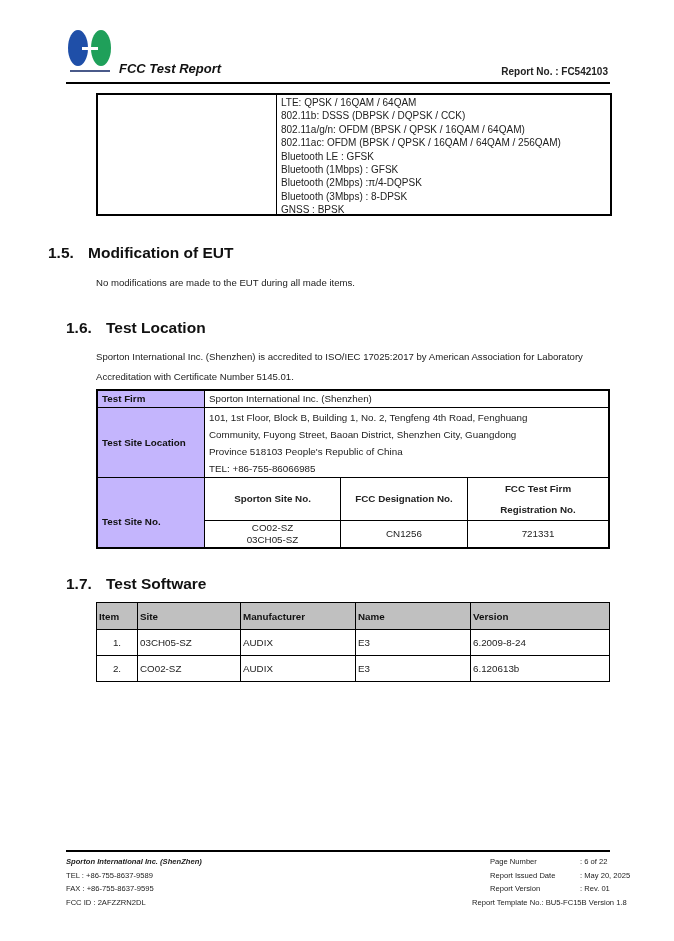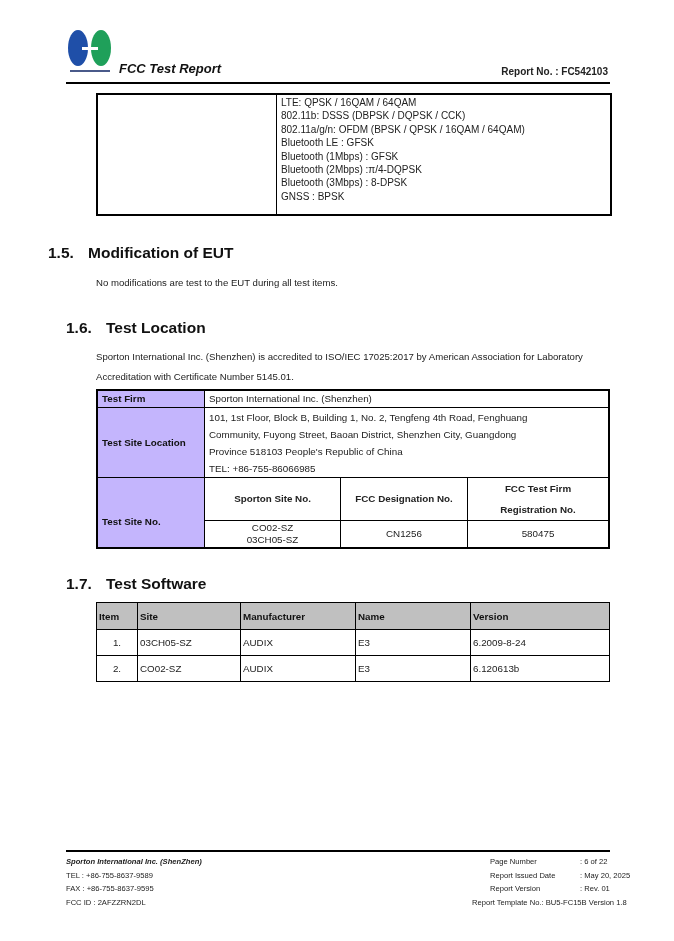--- a/index.html
+++ b/index.html
@@ -64,32 +64,33 @@
 <div class="abs hdr-title">FCC Test Report</div>
 <div class="abs hdr-report">Report No. : FC542103</div>
 <div class="abs hdr-rule"></div>
 
 <div class="abs mod-table">
   <div class="left"></div>
   <div class="right">
     <div>LTE: QPSK / 16QAM / 64QAM</div>
     <div>802.11b: DSSS (DBPSK / DQPSK / CCK)</div>
     <div>802.11a/g/n: OFDM (BPSK / QPSK / 16QAM / 64QAM)</div>
+    <div>802.11ac: OFDM (BPSK / QPSK / 16QAM / 64QAM / 256QAM)</div>
     <div>Bluetooth LE : GFSK</div>
     <div>Bluetooth (1Mbps) : GFSK</div>
     <div>Bluetooth (2Mbps) :π/4-DQPSK</div>
     <div>Bluetooth (3Mbps) : 8-DPSK</div>
     <div>GNSS : BPSK</div>
   </div>
 </div>
 
 <h2 style="left:48px; top:244px;">
   <span class="num">1.5.</span><span>Modification of EUT</span>
 </h2>
-<div class="para" style="left:96px; top:273px;">No modifications are test to the EUT during all test items.</div>
+<div class="para" style="left:96px; top:273px;">No modifications are made to the EUT during all made items.</div>
 
 <h2 style="left:66px; top:319px;">
   <span class="num">1.6.</span><span>Test Location</span>
 </h2>
 <div class="para" style="left:96px; top:347px; width:518px;">Sporton International Inc. (Shenzhen) is accredited to ISO/IEC 17025:2017 by American Association for Laboratory Accreditation with Certificate Number 5145.01.</div>
 
 <table class="loc">
   <tbody>
       <tr style="height:17px;">
     <td class="lbl">Test Firm</td>
@@ -112,21 +113,21 @@
       <div>FCC Test Firm</div>
       <div>Registration No.</div>
     </td>
   </tr>
   <tr style="height:28px;">
     <td class="ctr" style="line-height:12px;">
       <div>CO02-SZ</div>
       <div>03CH05-SZ</div>
     </td>
     <td class="ctr">CN1256</td>
-    <td class="ctr">580475</td>
+    <td class="ctr">721331</td>
   </tr>
 </tbody>
   </table>
 
 <h2 style="left:66px; top:575px;">
   <span class="num">1.7.</span><span>Test Software</span>
 </h2>
 
 <table class="sw">
   <tbody>

